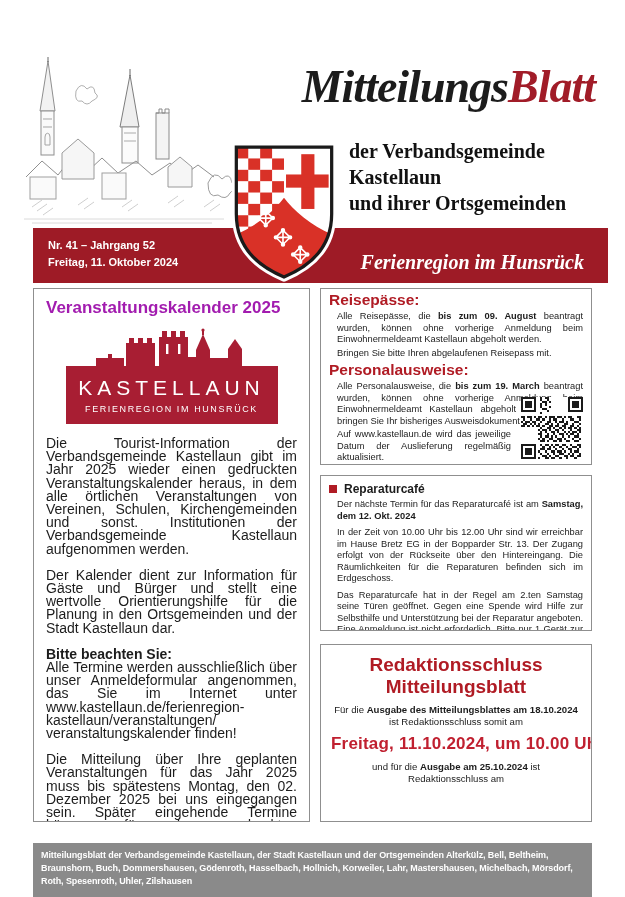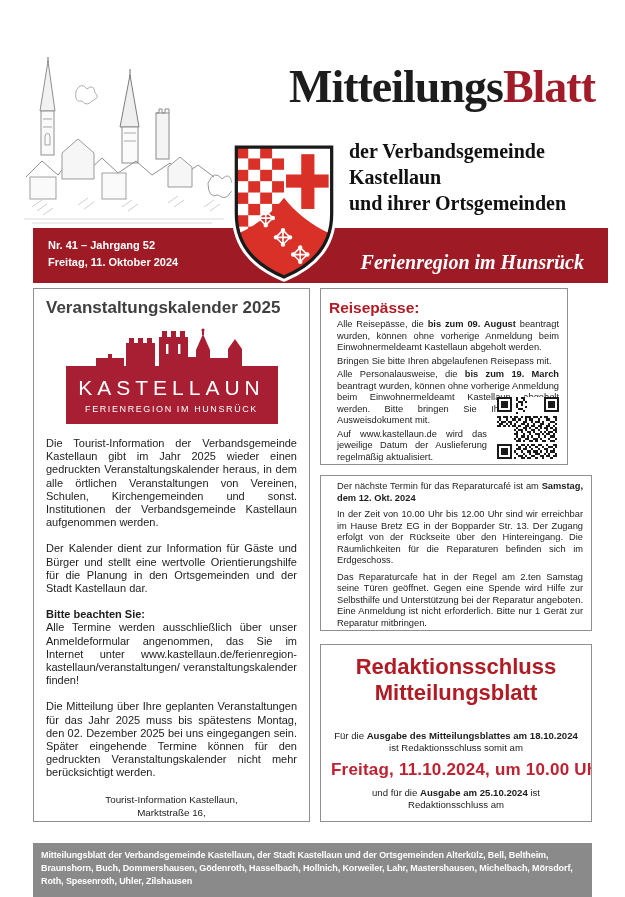--- a/index.html
+++ b/index.html
@@ -7,70 +7,70 @@
     width:625px; height:897px; position:relative; background:#ffffff;
     font-family:"Liberation Sans", sans-serif; color:#1c1c1c; overflow:hidden;
   }
   .abs { position:absolute; }
 
   
   #skyline-sketch { left:18px; top:56px; width:218px; height:172px; }
   #masthead-title {
     top:60px; right:30px;
     font-family:"Liberation Serif", serif; font-weight:bold;
-    font-size:46px; letter-spacing:-1px; white-space:nowrap;
+    font-size:46px; letter-spacing:-1px; white-space:nowrap;font-style:italic;
   }
   #masthead-title .t-red { color:#A11C28; }
   #masthead-subtitle {
     left:349px; top:138px;
     font-family:"Liberation Serif", serif; font-weight:bold;
     font-size:20px; line-height:26px; color:#111;
   }
 
   
   #issue-bar { left:33px; top:228px; width:559px; height:55px; background:#9E1B26;padding-left:16px; }
   #issue-info { position:absolute; left:15px; top:9px; color:#fff; font-weight:bold; font-size:11px; line-height:17px; }
   #region-tagline {
     position:absolute; right:24px; top:23px; color:#fff;
     font-family:"Liberation Serif", serif; font-style:italic; font-weight:bold; font-size:20px;
   }
   #coat-of-arms { left:228px; top:141px; width:112px; height:142px; z-index:5; }
 
   
   .col-box { position:absolute; border:1px solid #8f8f8f; background:#fff; box-sizing:border-box; overflow:hidden; }
   #events-calendar-box { left:33px; top:288px; width:277px; height:534px; padding:7px 12px; }
-  #passports-box  { left:320px; top:288px; width:248px; height:177px; padding:8px 8px; }
+  #passports-box  { left:320px; top:288px; width:272px; height:177px; padding:0 8px; }
   #repair-cafe-box{ left:320px; top:475px; width:272px; height:156px; padding:5px 8px; }
   #deadline-box   { left:320px; top:644px; width:272px; height:178px; padding:5px 10px; text-align:center; }
 
   
-  #events-heading { color:#404040; font-size:17px; font-weight:bold; margin:2px 0 10px 0; }
+  #events-heading { color:#a21caf; font-size:17px; font-weight:bold; margin:2px 0 10px 0; }
   #kastellaun-logo { width:212px; margin:0 auto 13px auto; text-align:center; }
   #kastellaun-logo svg { display:block; }
   .logo-box { background:#A81E33; color:#fff; padding:11px 4px 10px 4px; }
   .logo-name { font-size:21px; letter-spacing:5px; line-height:22px; font-weight:normal; }
   .logo-tag  { font-size:9px; letter-spacing:1.6px; margin-top:5px; font-weight:normal; }
-  .lp { font-size:11px; line-height:13.2px; text-align:justify; margin:0 0 13px 0; overflow-wrap:break-word; }
+  .lp { font-size:14px; line-height:13.2px; text-align:justify; margin:0 0 13px 0; overflow-wrap:break-word; }
   .lp b { font-weight:bold; }
   #contact-block { text-align:center; font-size:9.8px; line-height:13.2px; margin-top:2px; }
 
   
   .rp { font-size:9.3px; line-height:11.5px; text-align:justify; margin:0 0 2px 8px; }
   .red-head { color:#B01B24; font-size:15.5px; font-weight:bold; margin:2px 0 2px 0; line-height:18px; }
   #qr-code { position:absolute; right:8px; top:108px; width:62px; height:62px; }
   .narrow { margin-right:72px; }
 
   
   .box-title-row { display:flex; align-items:center; margin:1px 0 3px 0; }
   .sq-bullet { width:8px; height:8px; background:#B01B24; margin-right:7px; flex:0 0 auto; }
   .box-title { font-weight:bold; font-size:12px; }
   #repair-cafe-box .rp { margin-bottom:5px; }
 
   
-  #deadline-heading { color:#B01B24; font-size:22px; font-weight:bold; margin:4px 0 24px 0; }
+  #deadline-heading { color:#B01B24; font-size:19px; font-weight:bold; margin:4px 0 6px 0; }
   .dp { font-size:9.6px; line-height:12px; text-align:center; margin:0 0 6px 0; }
   .big-date { color:#C02030; font-size:17px; font-weight:bold; margin:4px 0 7px 0; letter-spacing:0.2px; white-space:nowrap; }
 
   
   #footer-bar {
     left:33px; top:843px; width:559px; height:59px; background:#8A8A8A; box-sizing:border-box;
     color:#fff; font-weight:bold; font-size:9px; line-height:13px; padding:6px 8px; letter-spacing:-0.1px;
   }
 </style>
 </head>
@@ -222,38 +222,43 @@
     <div>Tel.: 06762-401698,</div>
     <div>touristinfo@kastellaun.de, www.kastellaun.de</div>
   </div>
 </div>
 
 <div id="passports-box" class="col-box">
   <div class="red-head">Reisepässe:</div>
   <p class="rp"><span>Alle Reisepässe, die </span><b>bis zum 09. August</b><span> beantragt wurden, können ohne vorherige Anmeldung beim Einwohnermeldeamt Kastellaun abgeholt werden.</span></p>
   <p class="rp">Bringen Sie bitte Ihren abgelaufenen Reisepass mit.</p>
 
+  <div class="red-head">Personalausweise:</div>
   <p class="rp"><span>Alle Personalausweise, die </span><b>bis zum 19. March</b><span> beantragt wurden, können ohne vorherige Anmeldung beim Einwohnermeldeamt Kastellaun abgeholt werden. Bitte bringen Sie Ihr bisheriges Ausweisdokument mit.</span></p>
   <p class="rp narrow">Auf www.kastellaun.de wird das jeweilige Datum der Auslieferung regelmäßig aktualisiert.</p>
 
   <svg id="qr-code" viewBox="0 0 29 29" shape-rendering="crispEdges">
     <rect width="29" height="29" fill="#ffffff"></rect>
     <g fill="#1a1a1a">
       <path d="M0,0 h7 v7 h-7 z M1,1 v5 h5 v-5 z" fill-rule="evenodd"></path>
       <rect x="2" y="2" width="3" height="3"></rect>
       <path d="M22,0 h7 v7 h-7 z M23,1 v5 h5 v-5 z" fill-rule="evenodd"></path>
       <rect x="24" y="2" width="3" height="3"></rect>
       <path d="M0,22 h7 v7 h-7 z M1,23 v5 h5 v-5 z" fill-rule="evenodd"></path>
       <rect x="2" y="24" width="3" height="3"></rect>
       <path d="M9 0h1v1h-1z M11 0h2v1h-2z M9 1h1v1h-1z M12 1h1v1h-1z M10 2h2v1h-2z M13 2h1v1h-1z M9 3h1v2h-1z M11 3h1v1h-1z M13 4h1v1h-1z M10 5h2v1h-2z M12 6h1v1h-1z M9 7h1v1h-1z M0 9h2v1h-2z M3 9h2v1h-2z M6 9h1v1h-1z M8 9h2v1h-2z M11 9h1v1h-1z M13 9h3v1h-3z M17 9h2v1h-2z M20 9h1v1h-1z M22 9h2v1h-2z M26 9h2v1h-2z M1 10h1v1h-1z M4 10h1v1h-1z M7 10h2v1h-2z M10 10h1v1h-1z M13 10h1v1h-1z M15 10h2v1h-2z M19 10h1v1h-1z M23 10h2v1h-2z M27 10h1v1h-1z M0 11h1v1h-1z M2 11h2v1h-2z M5 11h2v1h-2z M9 11h1v1h-1z M12 11h2v1h-2z M16 11h1v1h-1z M18 11h2v1h-2z M21 11h1v1h-1z M25 11h2v1h-2z M1 12h2v1h-2z M4 12h1v1h-1z M6 12h1v1h-1z M8 12h1v1h-1z M11 12h2v1h-2z M14 12h1v1h-1z M17 12h1v1h-1z M20 12h2v1h-2z M24 12h1v1h-1z M27 12h1v1h-1z M0 13h2v1h-2z M3 13h1v1h-1z M5 13h1v1h-1z M7 13h2v1h-2z M10 13h1v1h-1z M13 13h2v1h-2z M16 13h2v1h-2z M19 13h2v1h-2z M23 13h2v1h-2z M26 13h1v1h-1z M9 14h1v1h-1z M12 14h2v1h-2z M15 14h1v1h-1z M18 14h1v1h-1z M20 14h1v1h-1z M22 14h2v1h-2z M25 14h1v1h-1z M27 14h1v1h-1z M8 15h1v1h-1z M10 15h2v1h-2z M13 15h1v1h-1z M16 15h2v1h-2z M19 15h1v1h-1z M23 15h1v1h-1z M26 15h2v1h-2z M9 16h1v1h-1z M11 16h1v1h-1z M14 16h2v1h-2z M17 16h1v1h-1z M20 16h1v1h-1z M22 16h1v1h-1z M24 16h2v1h-2z M27 16h1v1h-1z M8 17h2v1h-2z M12 17h1v1h-1z M15 17h1v1h-1z M18 17h2v1h-2z M21 17h1v1h-1z M23 17h2v1h-2z M26 17h1v1h-1z M9 18h1v1h-1z M11 18h2v1h-2z M14 18h1v1h-1z M16 18h1v1h-1z M19 18h1v1h-1z M22 18h1v1h-1z M25 18h2v1h-2z M8 19h1v1h-1z M10 19h1v1h-1z M13 19h2v1h-2z M17 19h2v1h-2z M20 19h1v1h-1z M24 19h1v1h-1z M27 19h1v1h-1z M9 20h2v1h-2z M12 20h1v1h-1z M15 20h2v1h-2z M18 20h1v1h-1z M21 20h2v1h-2z M25 20h2v1h-2z M9 22h1v1h-1z M11 22h2v1h-2z M14 22h1v1h-1z M16 22h2v1h-2z M19 22h2v1h-2z M23 22h1v1h-1z M26 22h2v1h-2z M10 23h1v1h-1z M13 23h1v1h-1z M15 23h1v1h-1z M18 23h1v1h-1z M21 23h1v1h-1z M24 23h2v1h-2z M27 23h1v1h-1z M9 24h2v1h-2z M12 24h2v1h-2z M16 24h1v1h-1z M19 24h1v1h-1z M22 24h2v1h-2z M26 24h1v1h-1z M8 25h1v1h-1z M11 25h1v1h-1z M14 25h2v1h-2z M17 25h2v1h-2z M20 25h1v1h-1z M23 25h1v1h-1z M25 25h2v1h-2z M9 26h1v1h-1z M12 26h1v1h-1z M15 26h1v1h-1z M18 26h2v1h-2z M22 26h1v1h-1z M24 26h1v1h-1z M27 26h1v1h-1z M10 27h2v1h-2z M13 27h1v1h-1z M16 27h2v1h-2z M20 27h2v1h-2z M23 27h2v1h-2z M26 27h2v1h-2z M8 28h1v1h-1z M11 28h2v1h-2z M14 28h2v1h-2z M18 28h1v1h-1z M21 28h1v1h-1z M25 28h1v1h-1z"></path>
     </g>
   </svg>
 </div>
 
 <div id="repair-cafe-box" class="col-box">
+  <div class="box-title-row">
+    <span class="sq-bullet"></span>
+    <span class="box-title">Reparaturcafé</span>
+  </div>
   <p class="rp"><span>Der nächste Termin für das Reparaturcafé ist am </span><b>Samstag, dem 12. Okt. 2024</b></p>
   <p class="rp">In der Zeit von 10.00 Uhr bis 12.00 Uhr sind wir erreichbar im Hause Bretz EG in der Bopparder Str. 13. Der Zugang erfolgt von der Rückseite über den Hintereingang. Die Räumlichkeiten für die Reparaturen befinden sich im Erdgeschoss.</p>
   <p class="rp">Das Reparaturcafe hat in der Regel am 2.ten Samstag seine Türen geöffnet. Gegen eine Spende wird Hilfe zur Selbsthilfe und Unterstützung bei der Reparatur angeboten. Eine Anmeldung ist nicht erforderlich. Bitte nur 1 Gerät zur Reparatur mitbringen.</p>
 
 </div>
 
 <div id="deadline-box" class="col-box">
   <div id="deadline-heading">Redaktionsschluss Mitteilungsblatt</div>
   <p class="dp"><span>Für die </span><b>Ausgabe des Mitteilungsblattes am 18.10.2024</b><span> ist Redaktionsschluss somit am</span></p>
   <div class="big-date">Freitag, 11.10.2024, um 10.00 Uhr</div>

